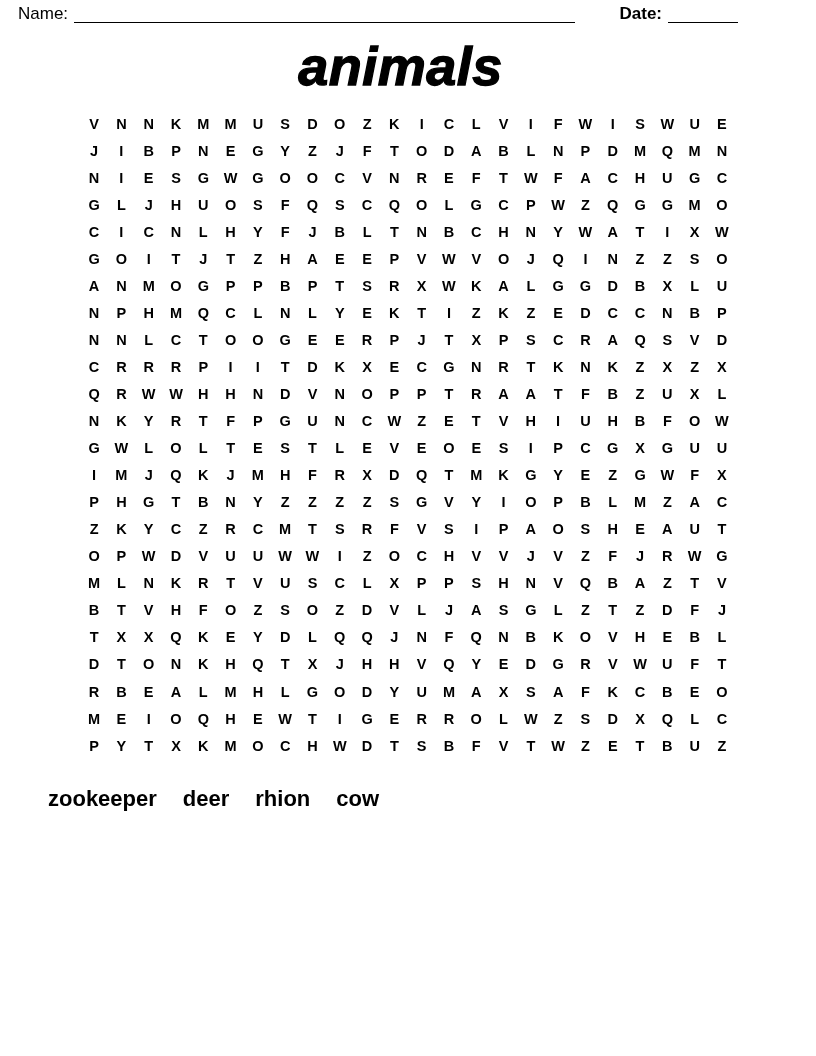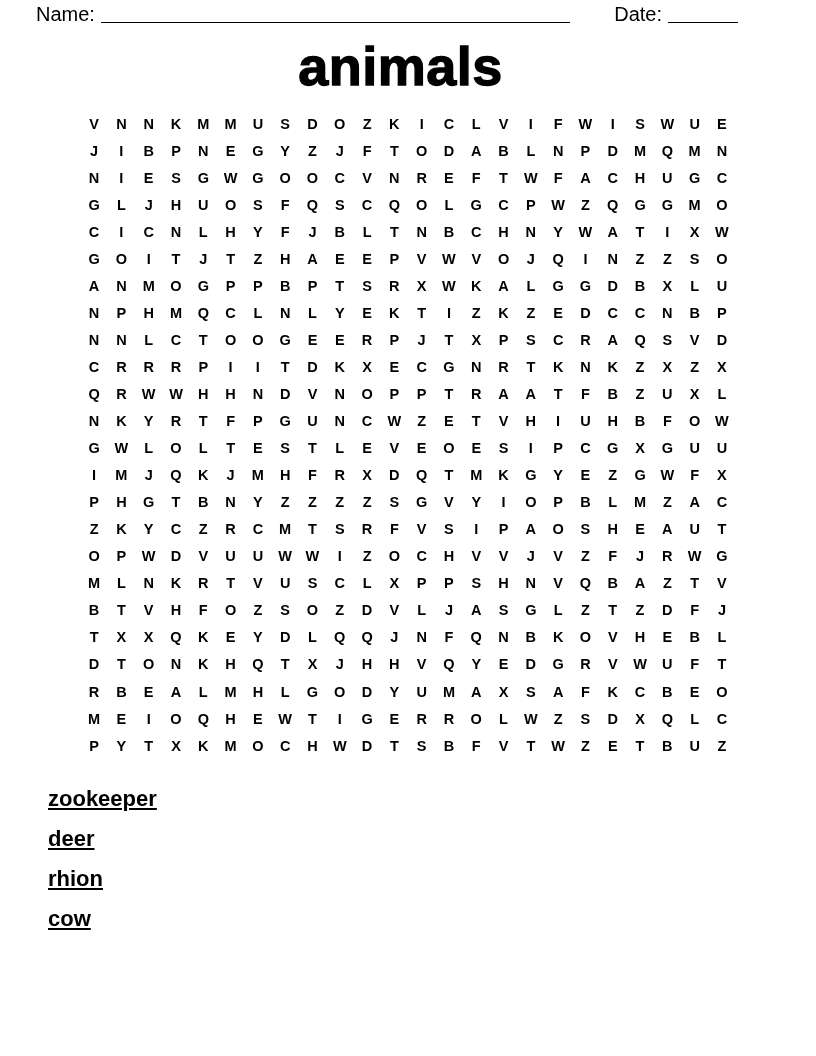--- a/index.html
+++ b/index.html
@@ -13,43 +13,44 @@
     position: relative;
     width: 816px;
     height: 1056px;
     background: #ffffff;
     overflow: hidden;
   }
   
   .header-row {
     display: flex;
     align-items: flex-end;
-    padding: 5px 78px 0 36px;
-    font-size: 20px;
+    padding: 5px 78px 0 18px;
+    font-size: 17px;
     line-height: 18px;
   }
   .hdr-label { white-space: nowrap; }
   .write-line {
     border-bottom: 1.6px solid #000;
     height: 15px;
     margin-left: 6px;
   }
   .write-line.name { flex: 1; }
   .write-line.date { width: 70px; }
-  .date-label { margin-left: 44px; }
+  .date-label { margin-left: 44px; font-weight: bold; }
 
   
   .title {
     margin: 14px 15px 0 0;
     text-align: center;
     font-size: 54px;
     font-weight: bold;
     letter-spacing: 0.5px;
     -webkit-text-stroke: 1.3px #000;
     line-height: 58px;
+    font-style: italic;
   }
 
   
   .letter-grid {
     margin-top: 15px;
     display: grid;
     grid-template-columns: repeat(24, 27.3px);
     grid-auto-rows: 27.05px;
     justify-content: center;
   }
@@ -62,23 +63,22 @@
   }
 
   
   .word-list {
     display: flex;
     margin-top: 29px;
     padding-left: 48px;
   }
   .word-col {
     display: flex;
-    flex-direction: column;
-    gap: 18px;
-    text-decoration: underline;
+    flex-direction: row;
+    gap: 26px;
   }
   .word-col-1 { width: 239px; }
   .word-col-2 { width: 238px; }
   .word-item {
     font-size: 22px;
     font-weight: bold;
     line-height: 22px;
   }
 </style>
 </head>

